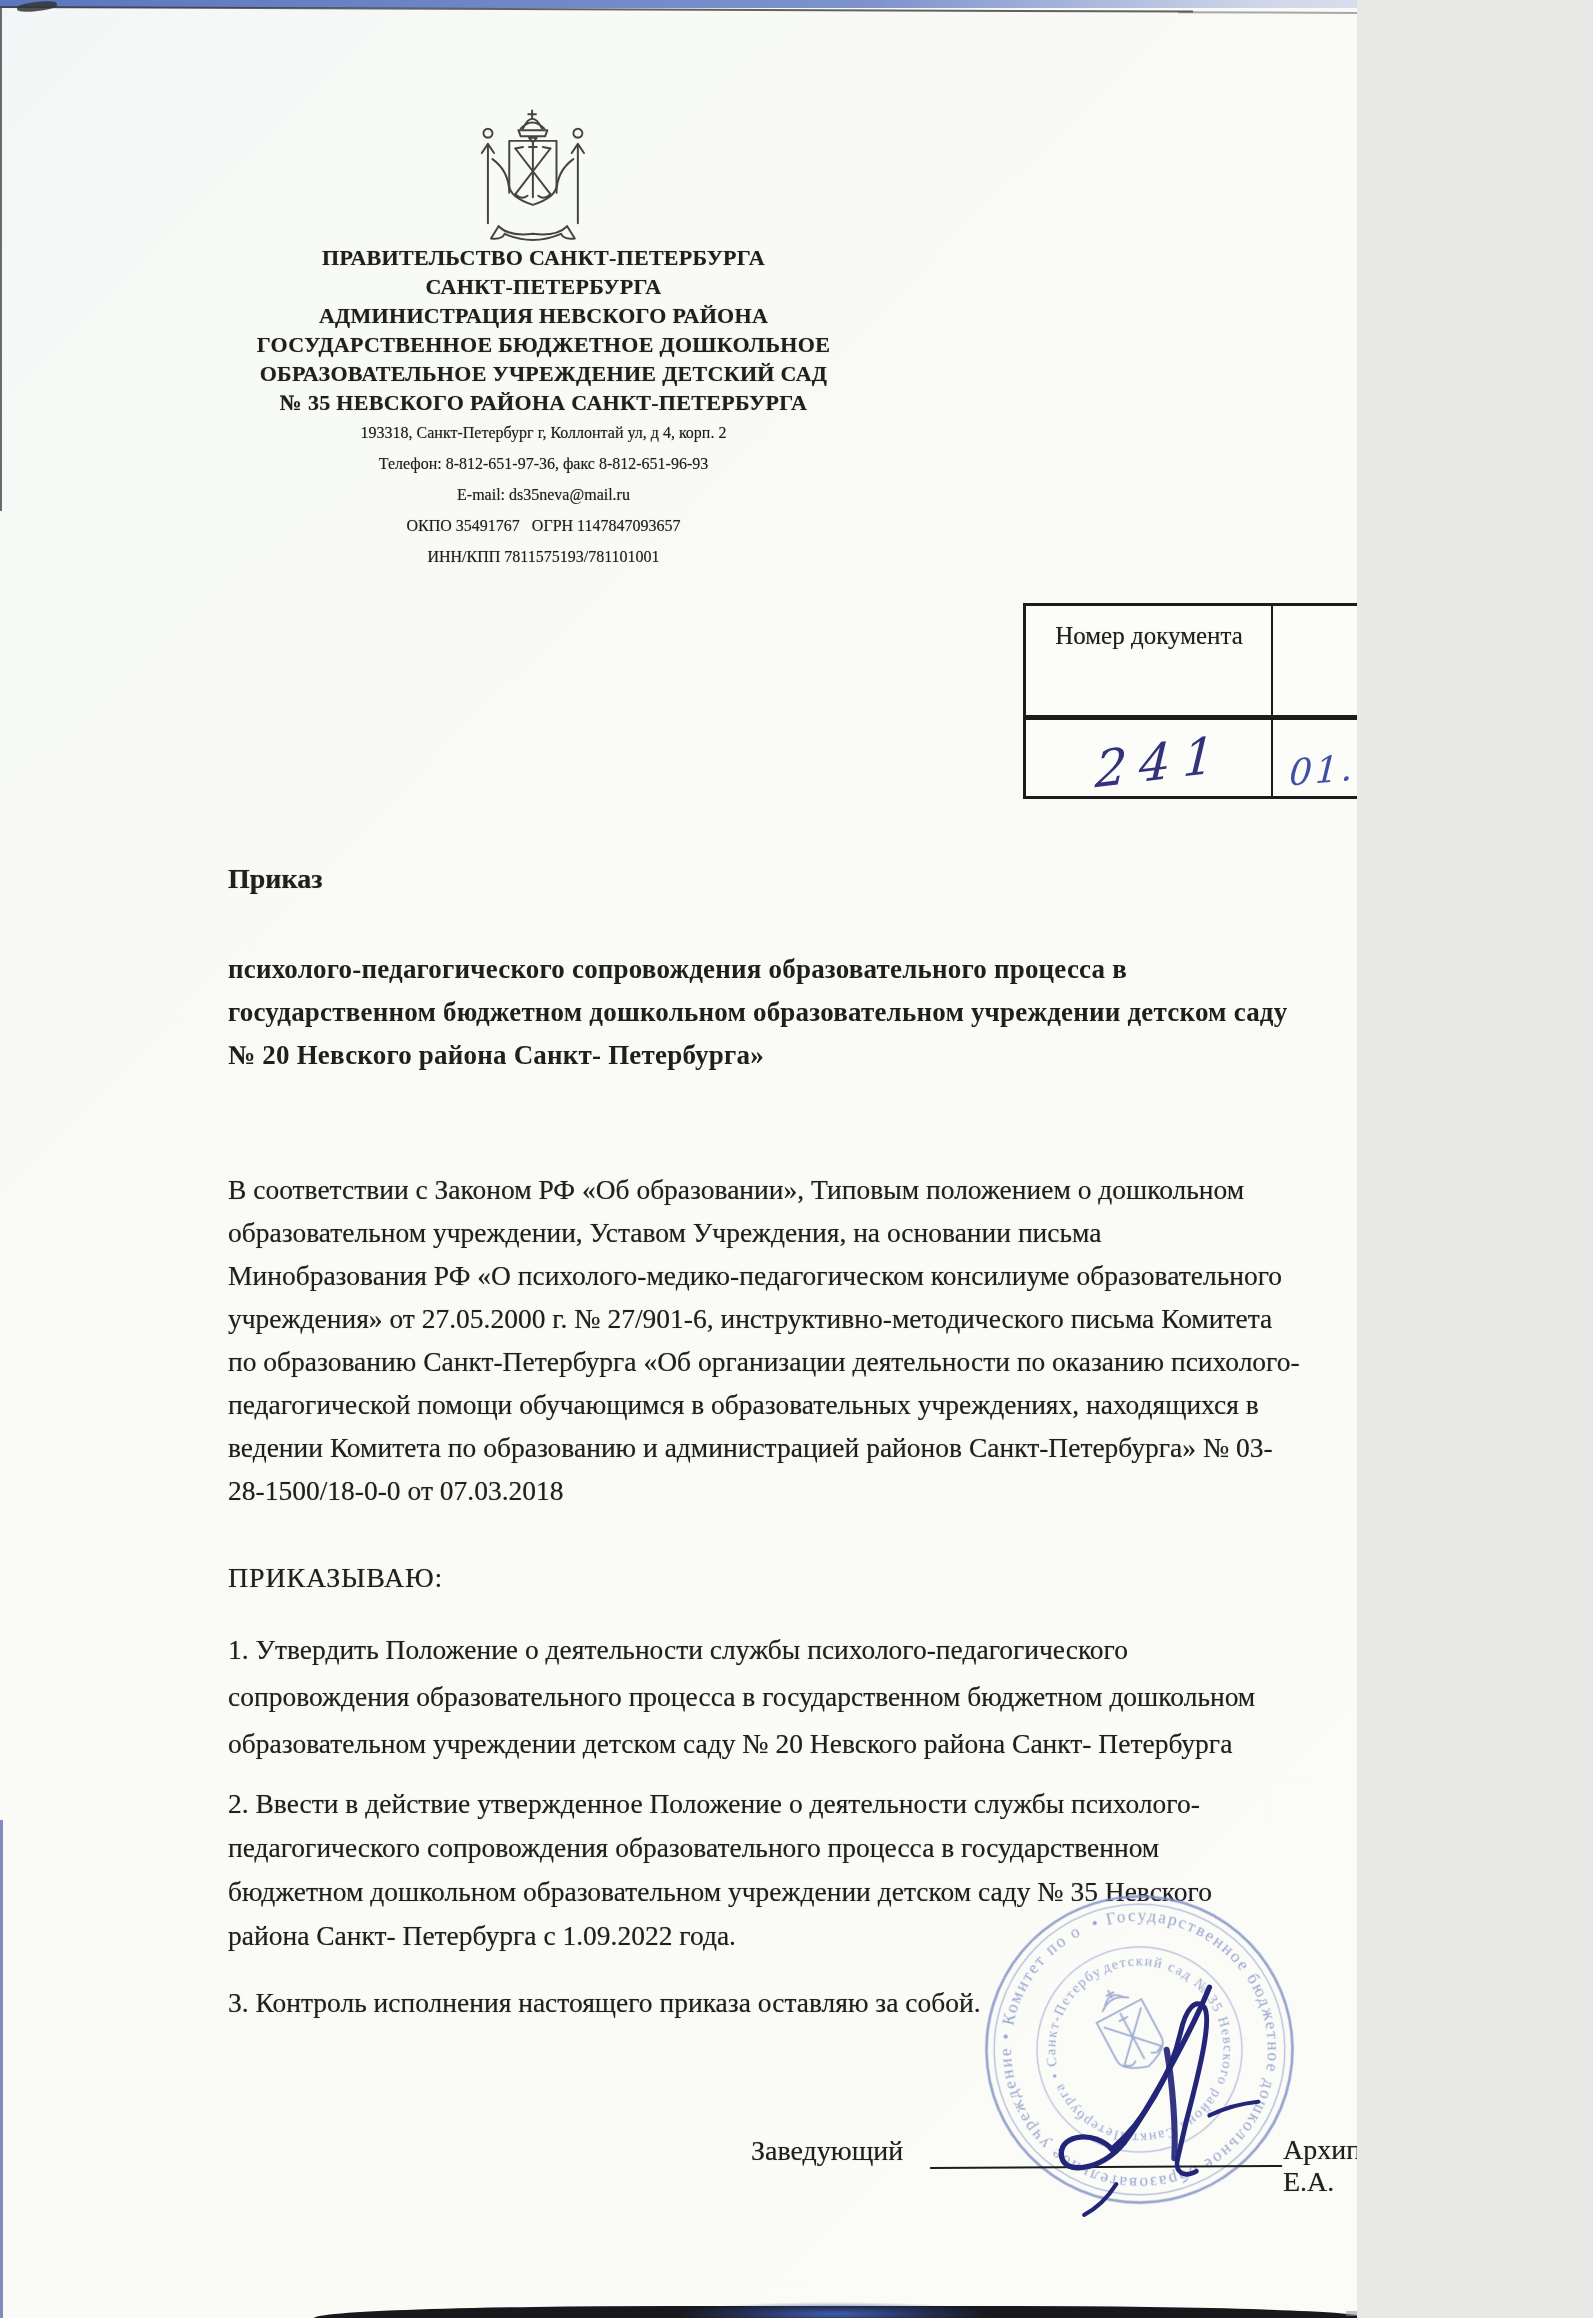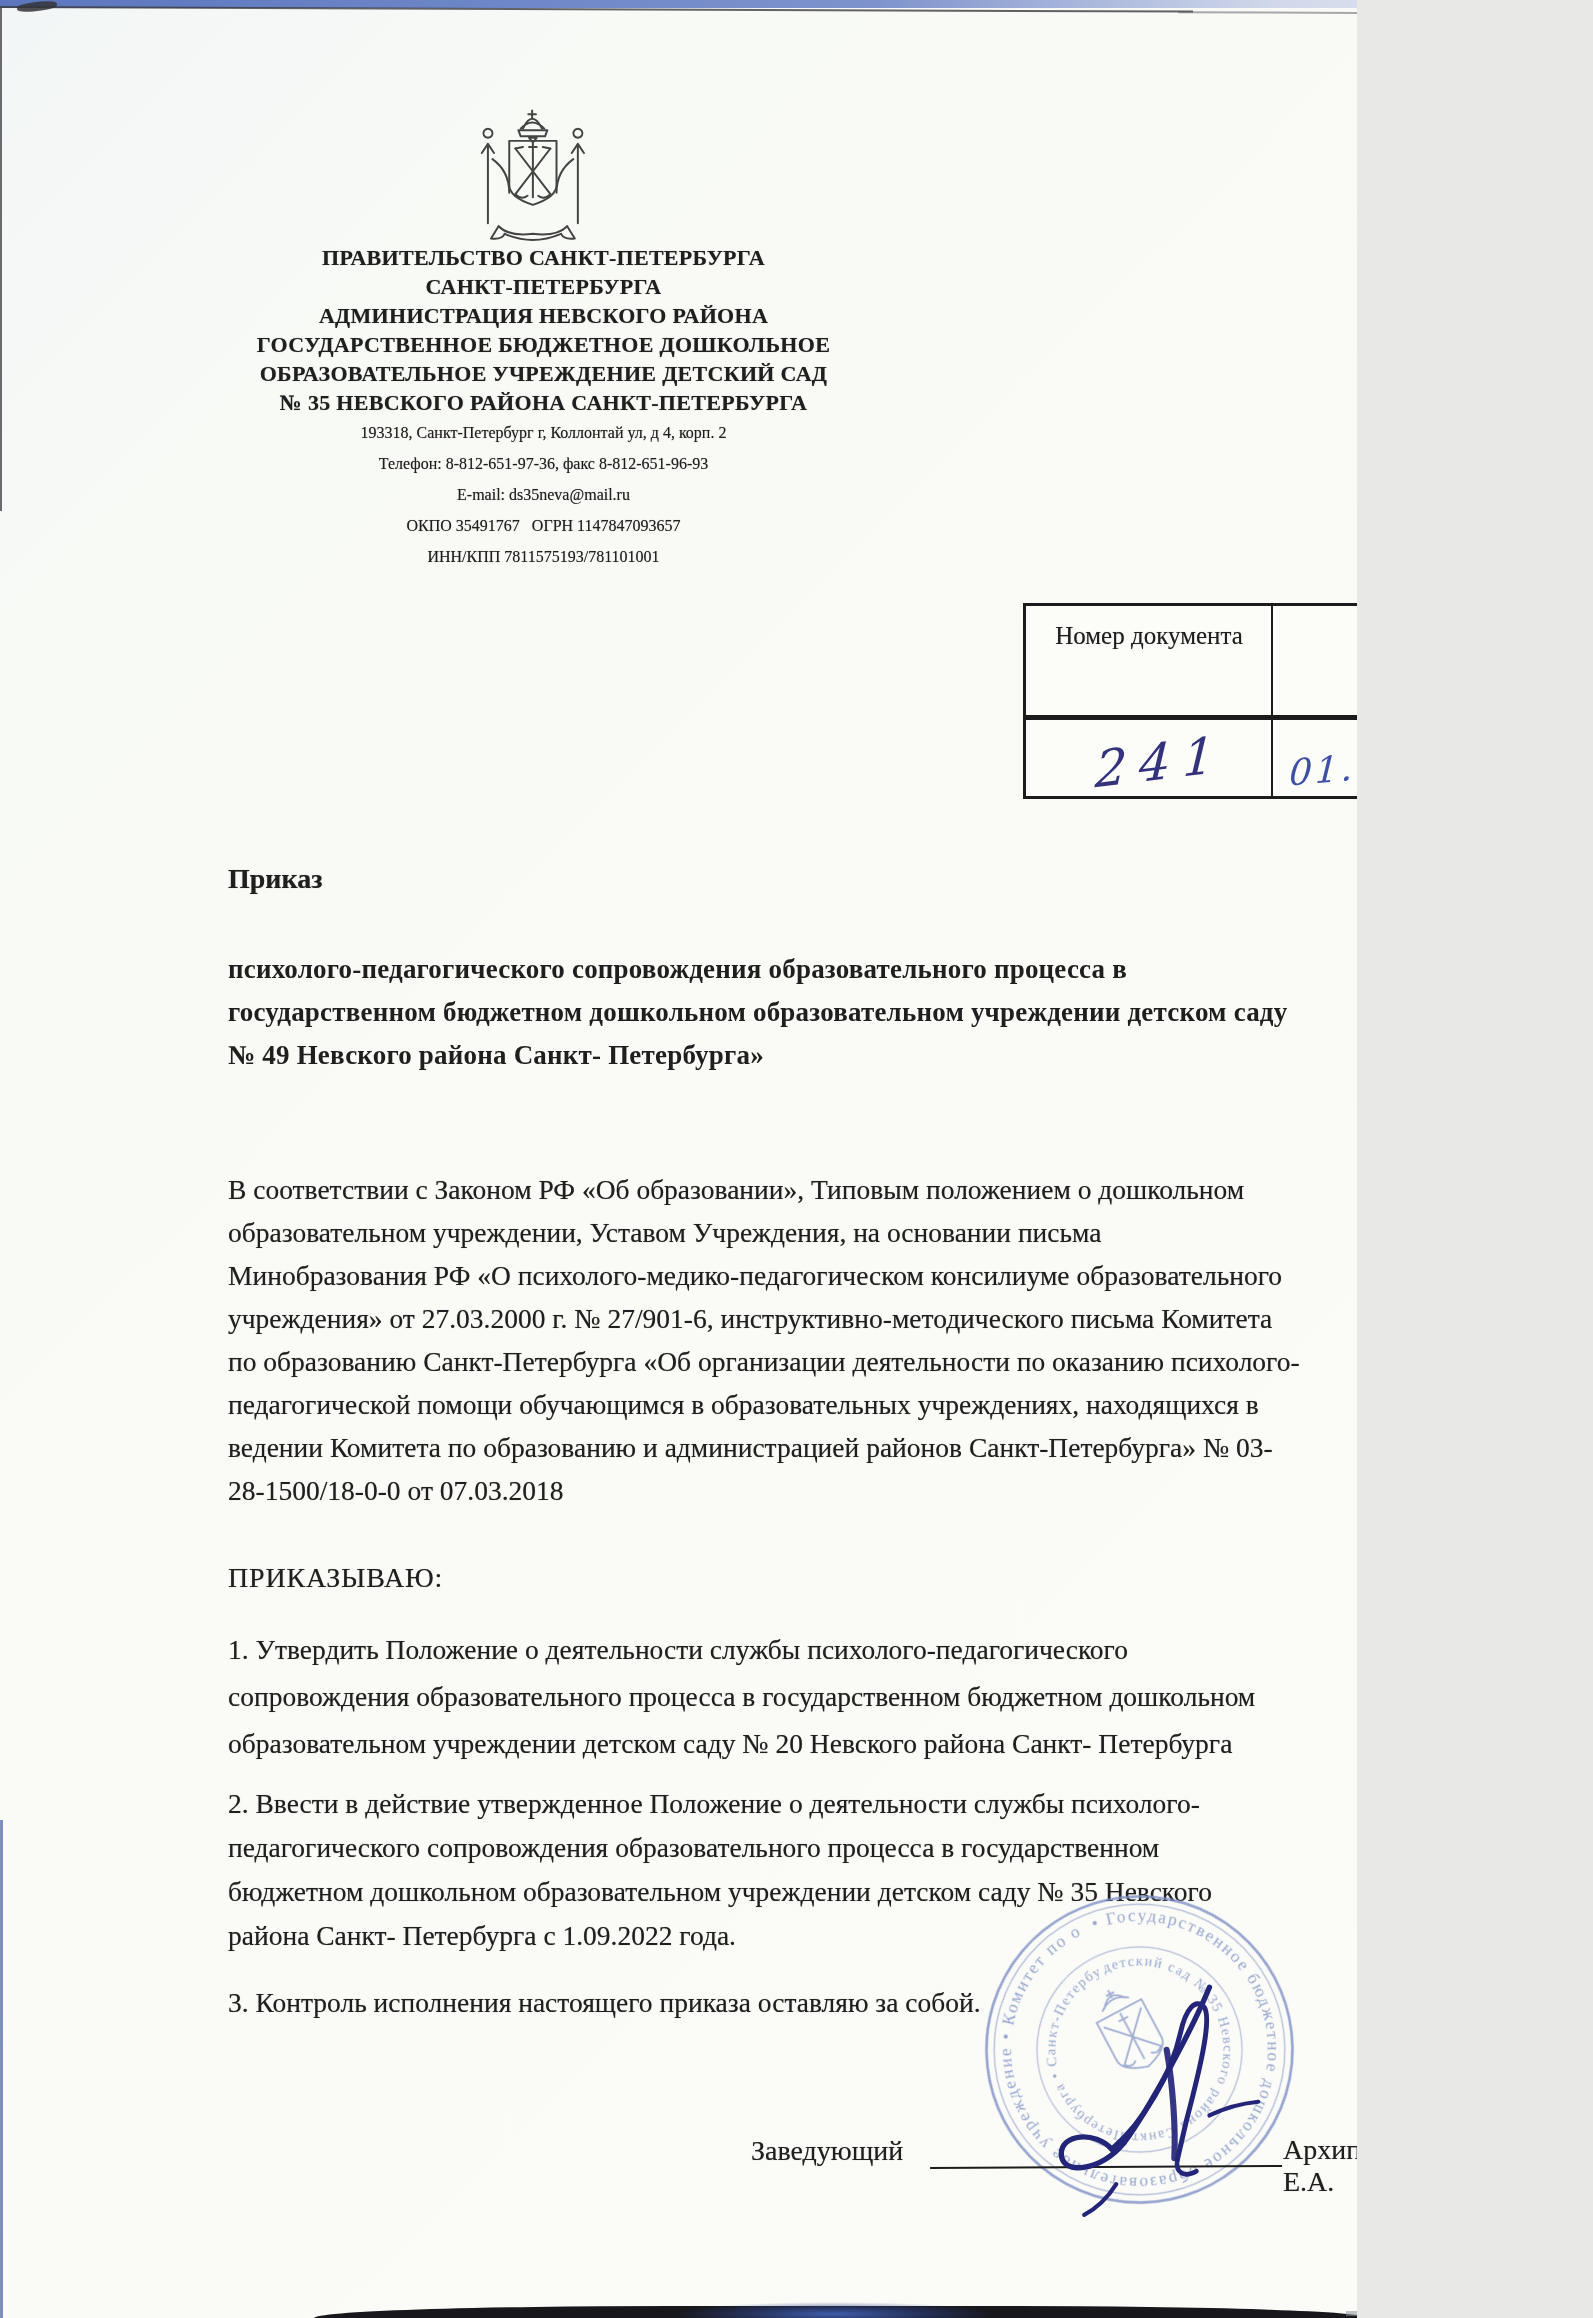--- a/index.html
+++ b/index.html
@@ -112,28 +112,28 @@
     <div class="abs hand meta-num">241</div>
     <div class="abs hand meta-date">01.09.2022</div>
   </div>
   <div class="abs stray-mark"></div>
 
   <div class="abs kicker softink">Приказ</div>
 
   <div class="abs para title-block">
     <div>психолого-педагогического сопровождения образовательного процесса в</div>
     <div>государственном бюджетном дошкольном образовательном учреждении детском саду</div>
-    <div>№ 49 Невского района Санкт- Петербурга»</div>
+    <div>№ 20 Невского района Санкт- Петербурга»</div>
   </div>
 
   <div class="abs para preamble-block softink">
     <div>В соответствии с Законом РФ «Об образовании», Типовым положением о дошкольном</div>
     <div>образовательном учреждении, Уставом Учреждения, на основании письма</div>
     <div>Минобразования РФ «О психолого-медико-педагогическом консилиуме образовательного</div>
-    <div>учреждения» от 27.03.2000 г. № 27/901-6, инструктивно-методического письма Комитета</div>
+    <div>учреждения» от 27.05.2000 г. № 27/901-6, инструктивно-методического письма Комитета</div>
     <div>по образованию Санкт-Петербурга «Об организации деятельности по оказанию психолого-</div>
     <div>педагогической помощи обучающимся в образовательных учреждениях, находящихся в</div>
     <div>ведении Комитета по образованию и администрацией районов Санкт-Петербурга» № 03-</div>
     <div>28-1500/18-0-0 от 07.03.2018</div>
   </div>
 
   <div class="abs decree softink">ПРИКАЗЫВАЮ:</div>
 
   <div class="abs para item1-block softink">
     <div>1. Утвердить Положение о деятельности службы психолого-педагогического</div>

